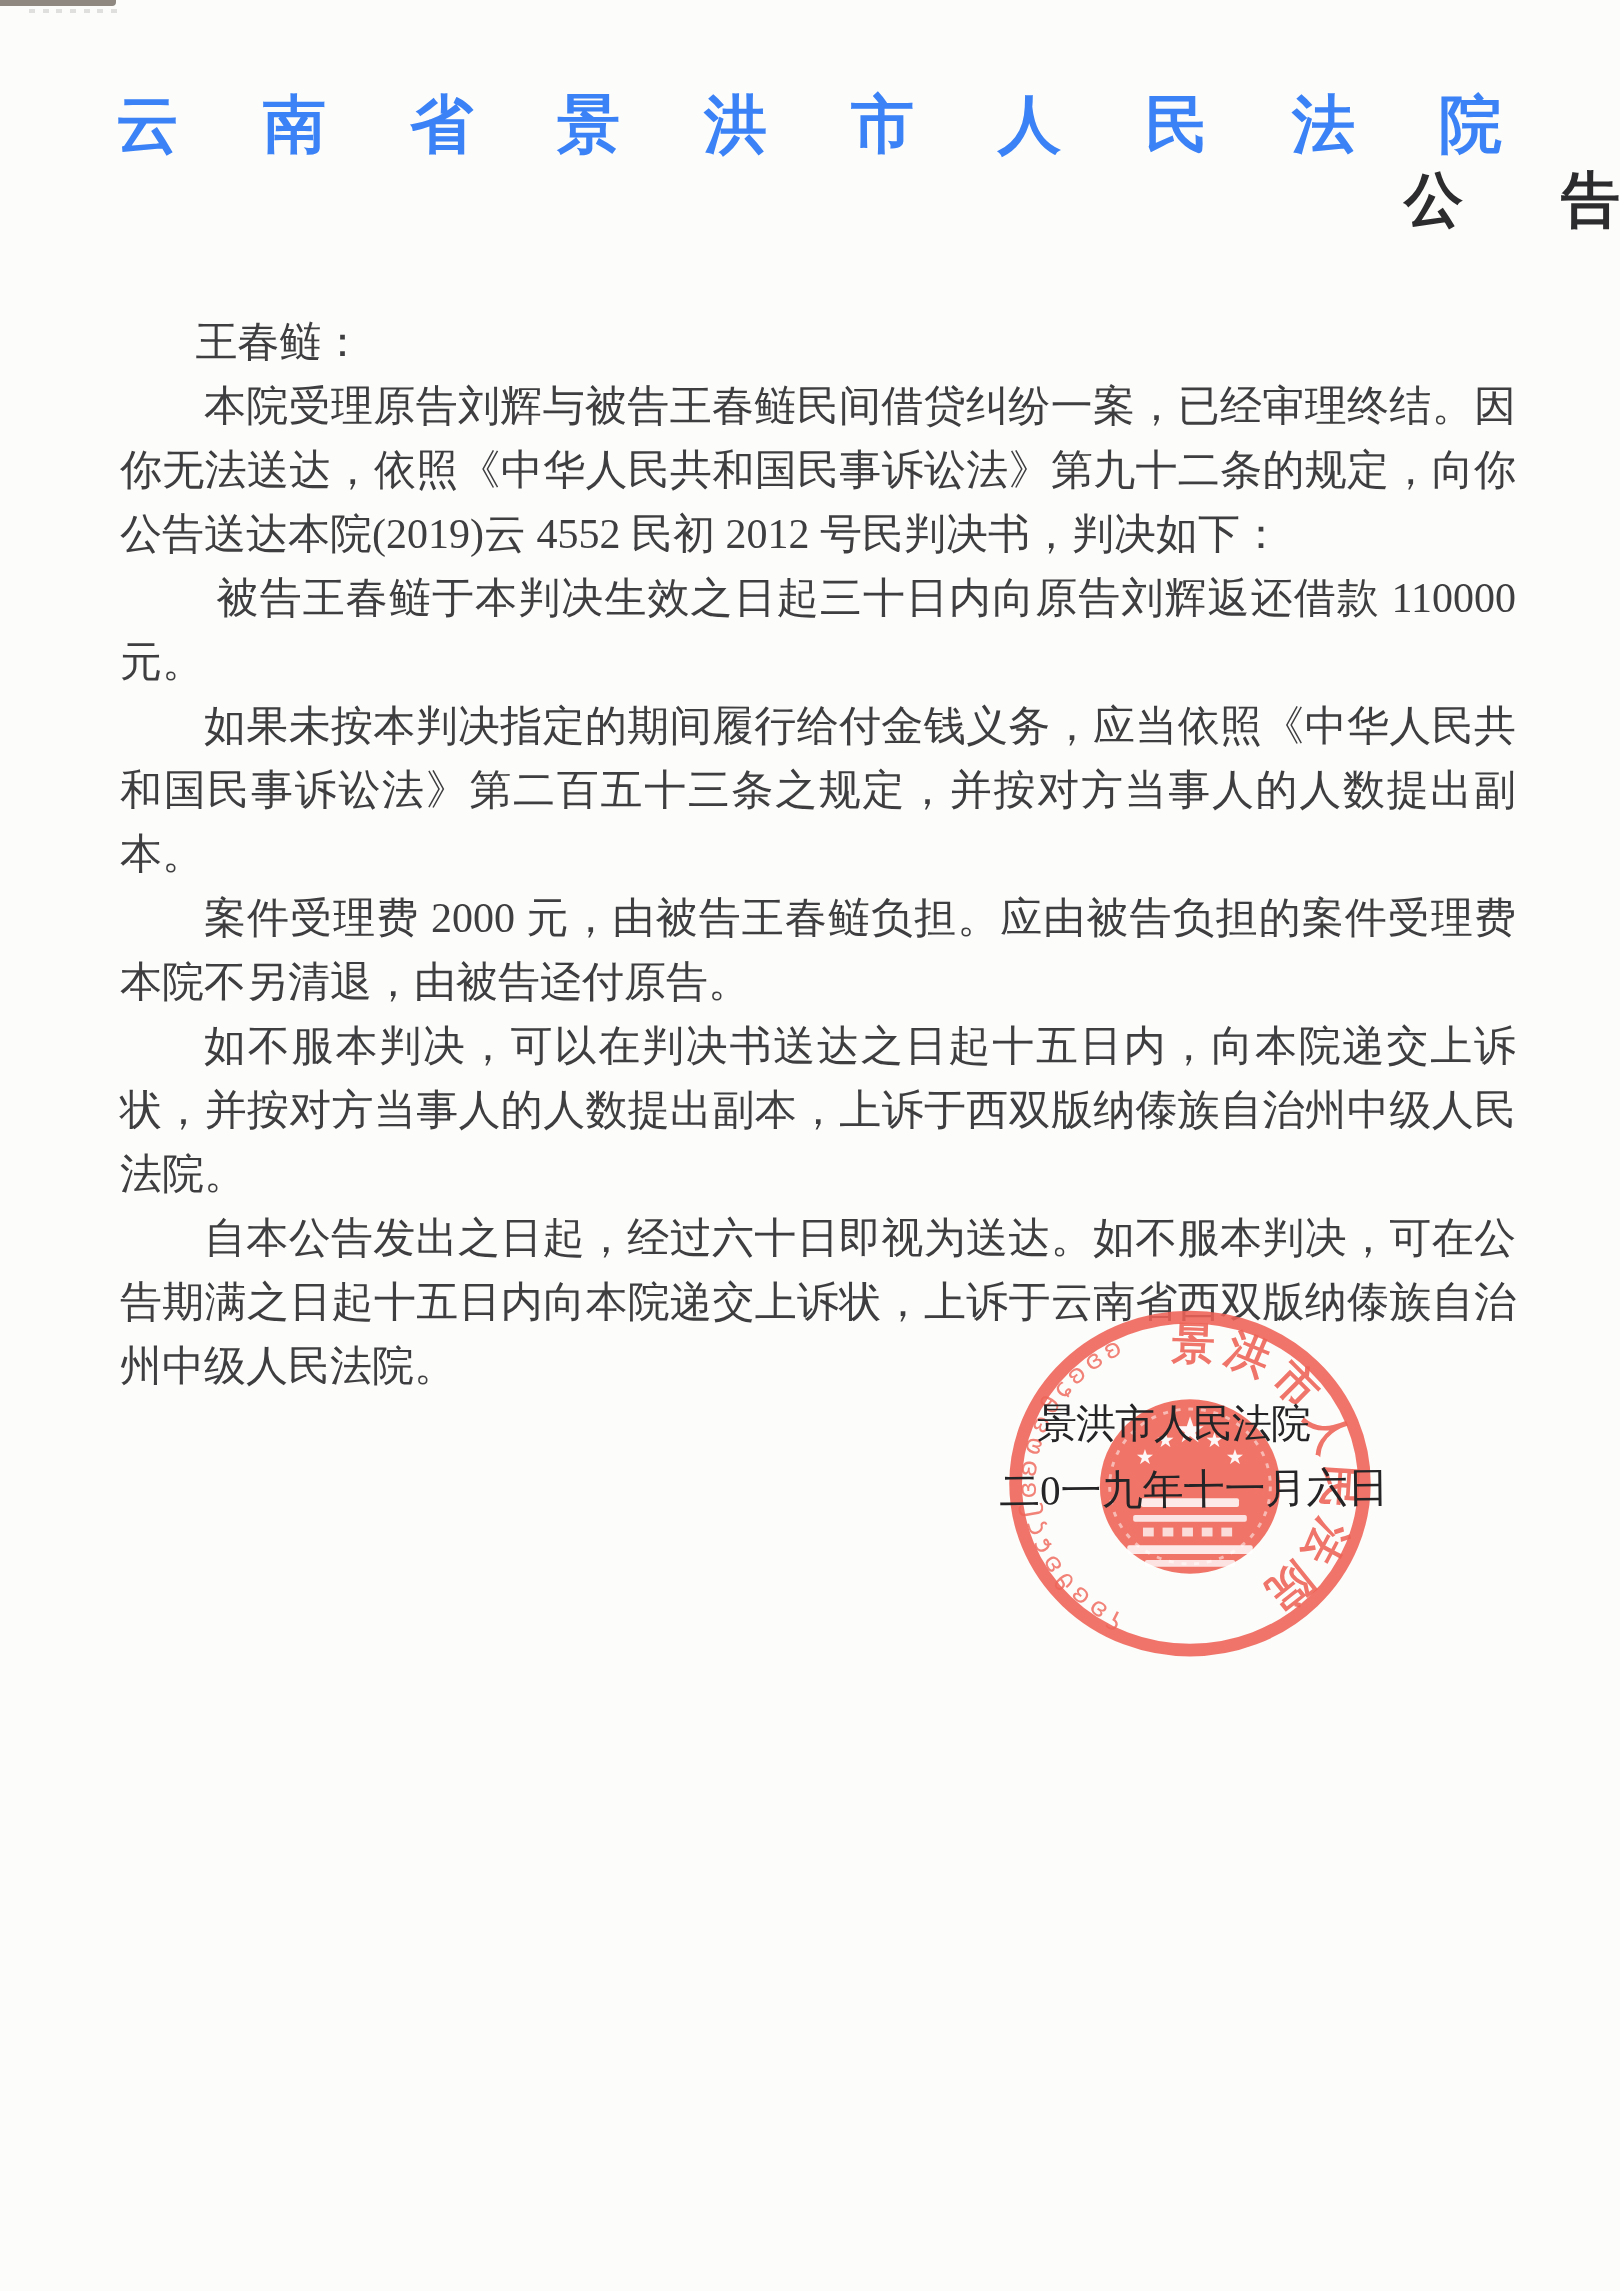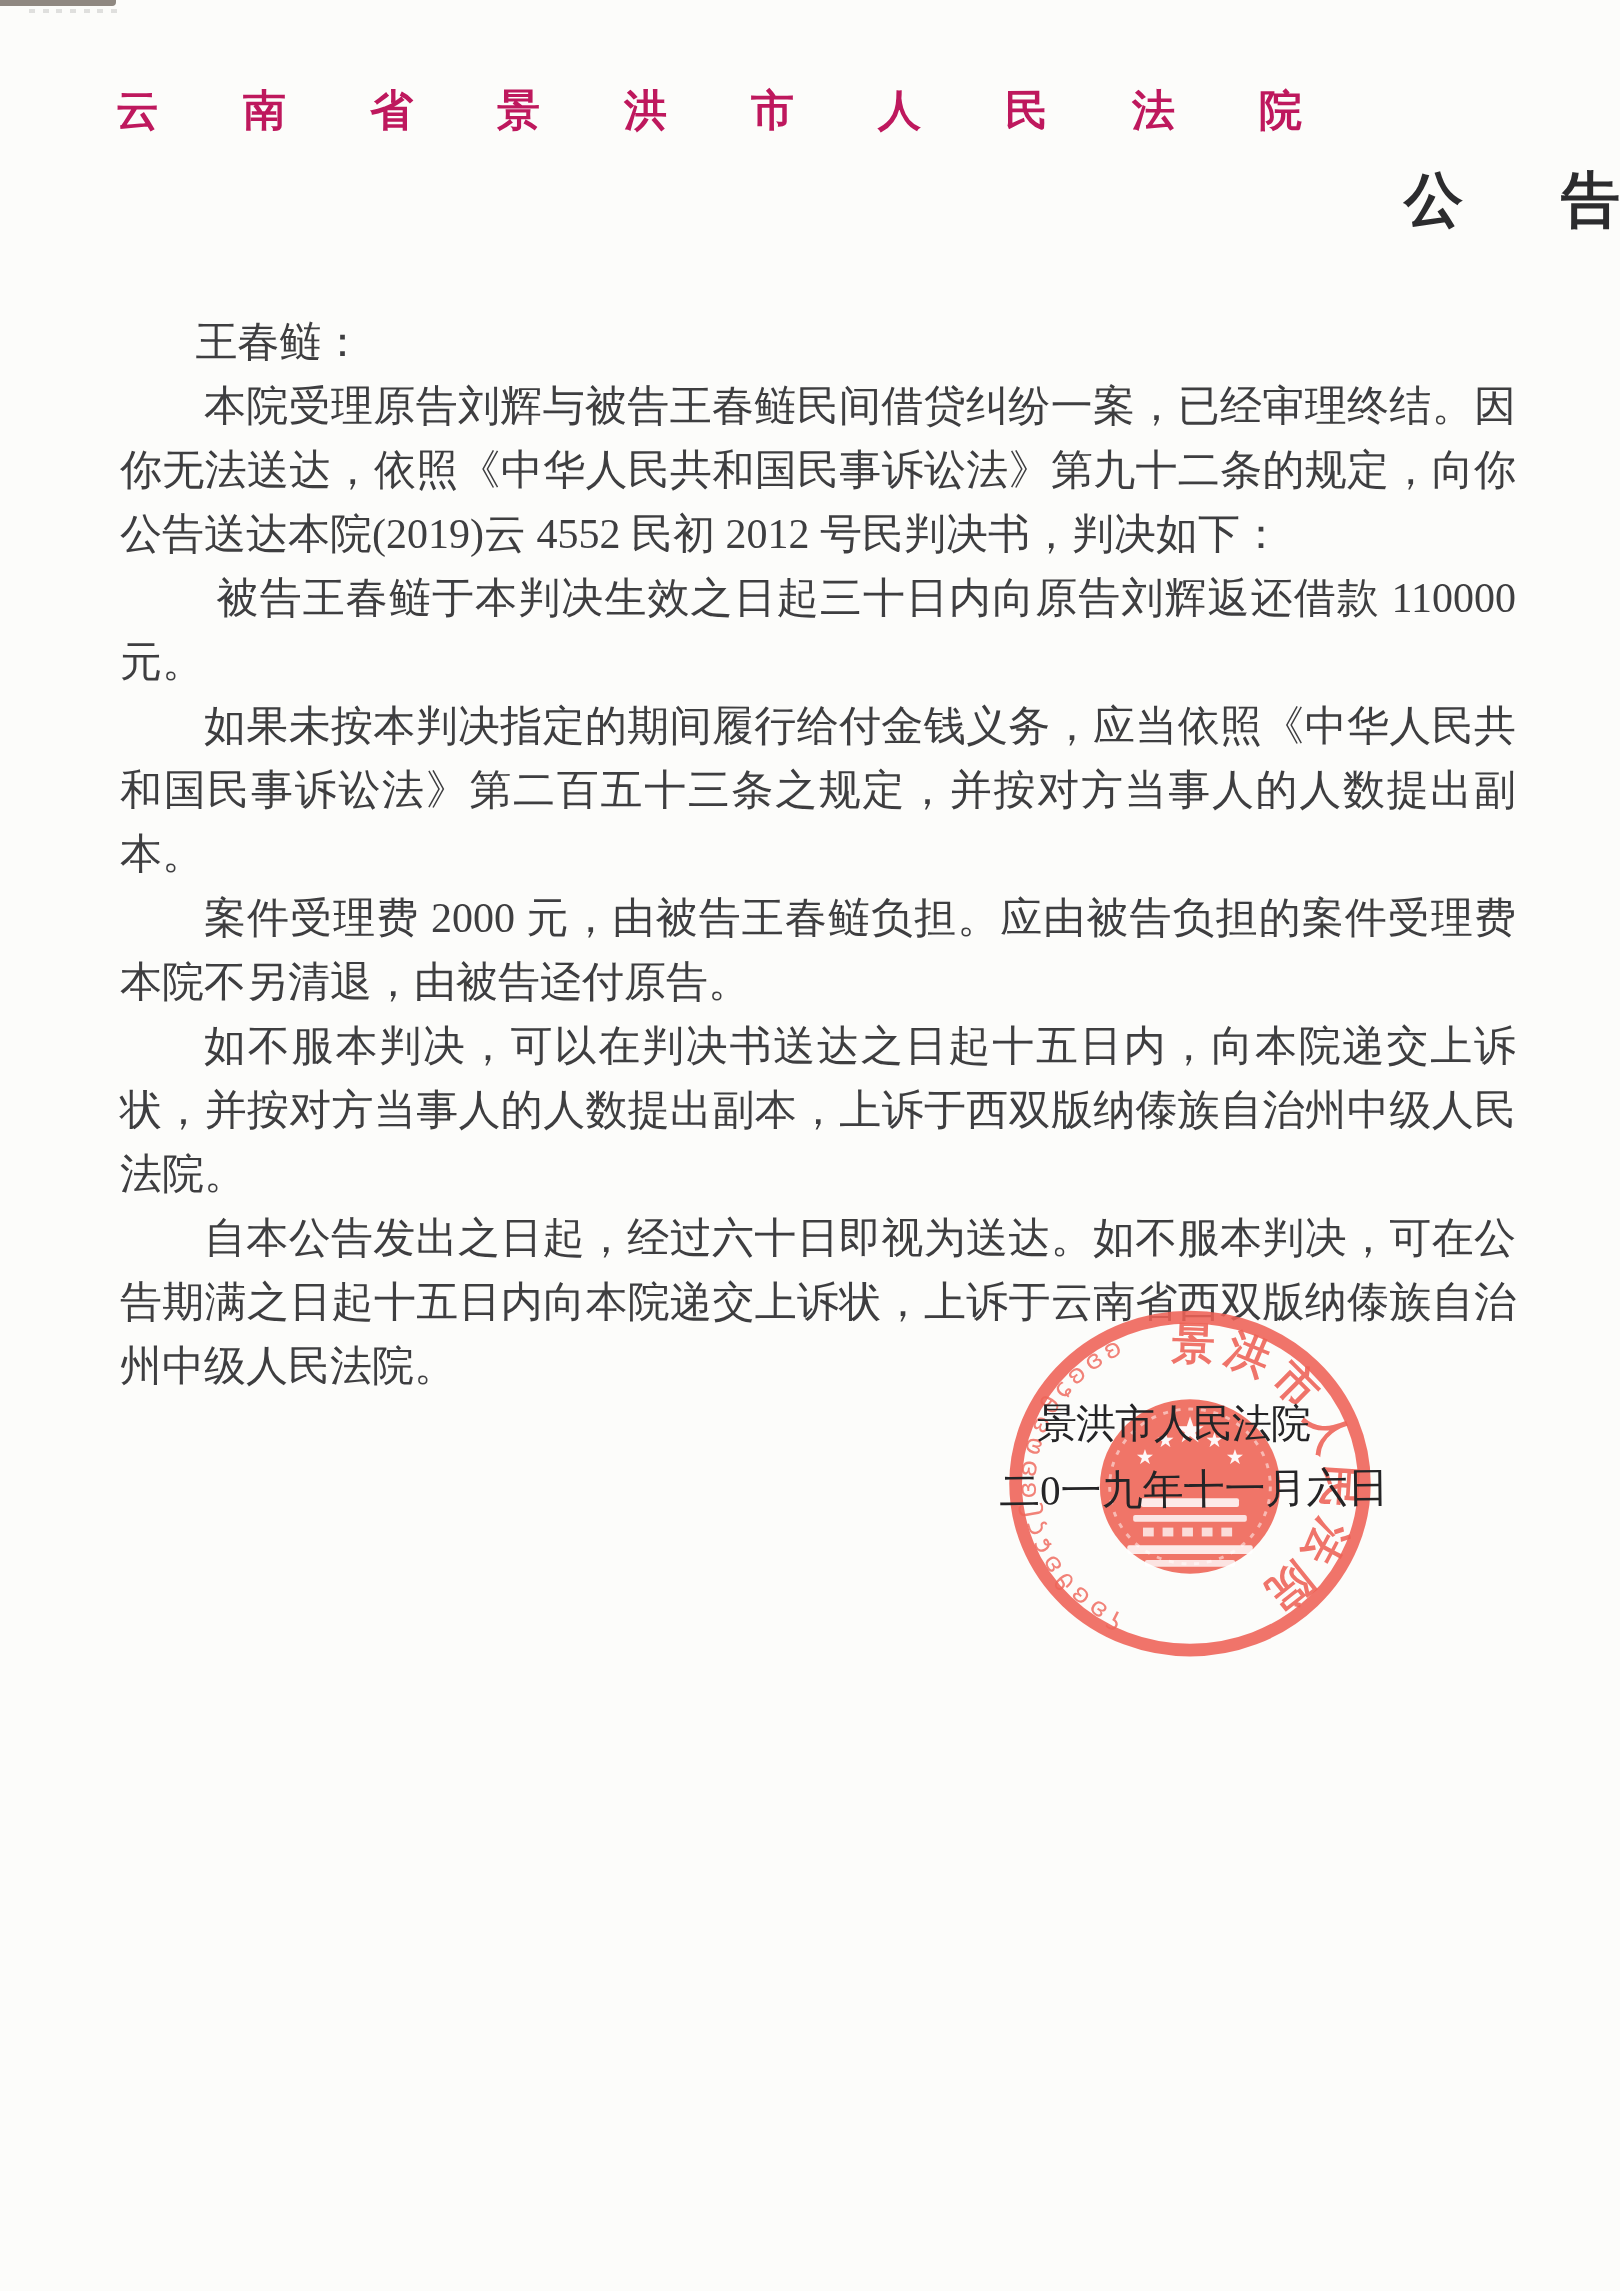--- a/index.html
+++ b/index.html
@@ -17,21 +17,21 @@
     position:absolute; left:0; top:0; width:116px; height:5.9px;
     background:#6f665f; opacity:.78; border-radius:0 0 3.9px 0;
   }
   .scan-artifact-dots {
     position:absolute; left:29px; top:8.8px; width:90px; height:3.9px; opacity:.22;
     background:repeating-linear-gradient(90deg,#7a7a7a 0 5.9px,transparent 5.9px 13.7px);
   }
 
   .court-header {
     position:absolute; left:116px; top:82px;
-    font-size:43px; font-weight:600; color:#be185d;
+    font-size:63px; font-weight:600; color:#3b82f6;
     letter-spacing:84px; white-space:nowrap;
   }
 
   .notice-title {
     position:absolute; top:161px; left:0; width:100%;
     text-align:right; font-size:59px; font-weight:600; color:#2c2c2e;
   }
   .notice-title span { letter-spacing:98px; margin-right:-98px; white-space:nowrap; }
 
   .doc-body {

